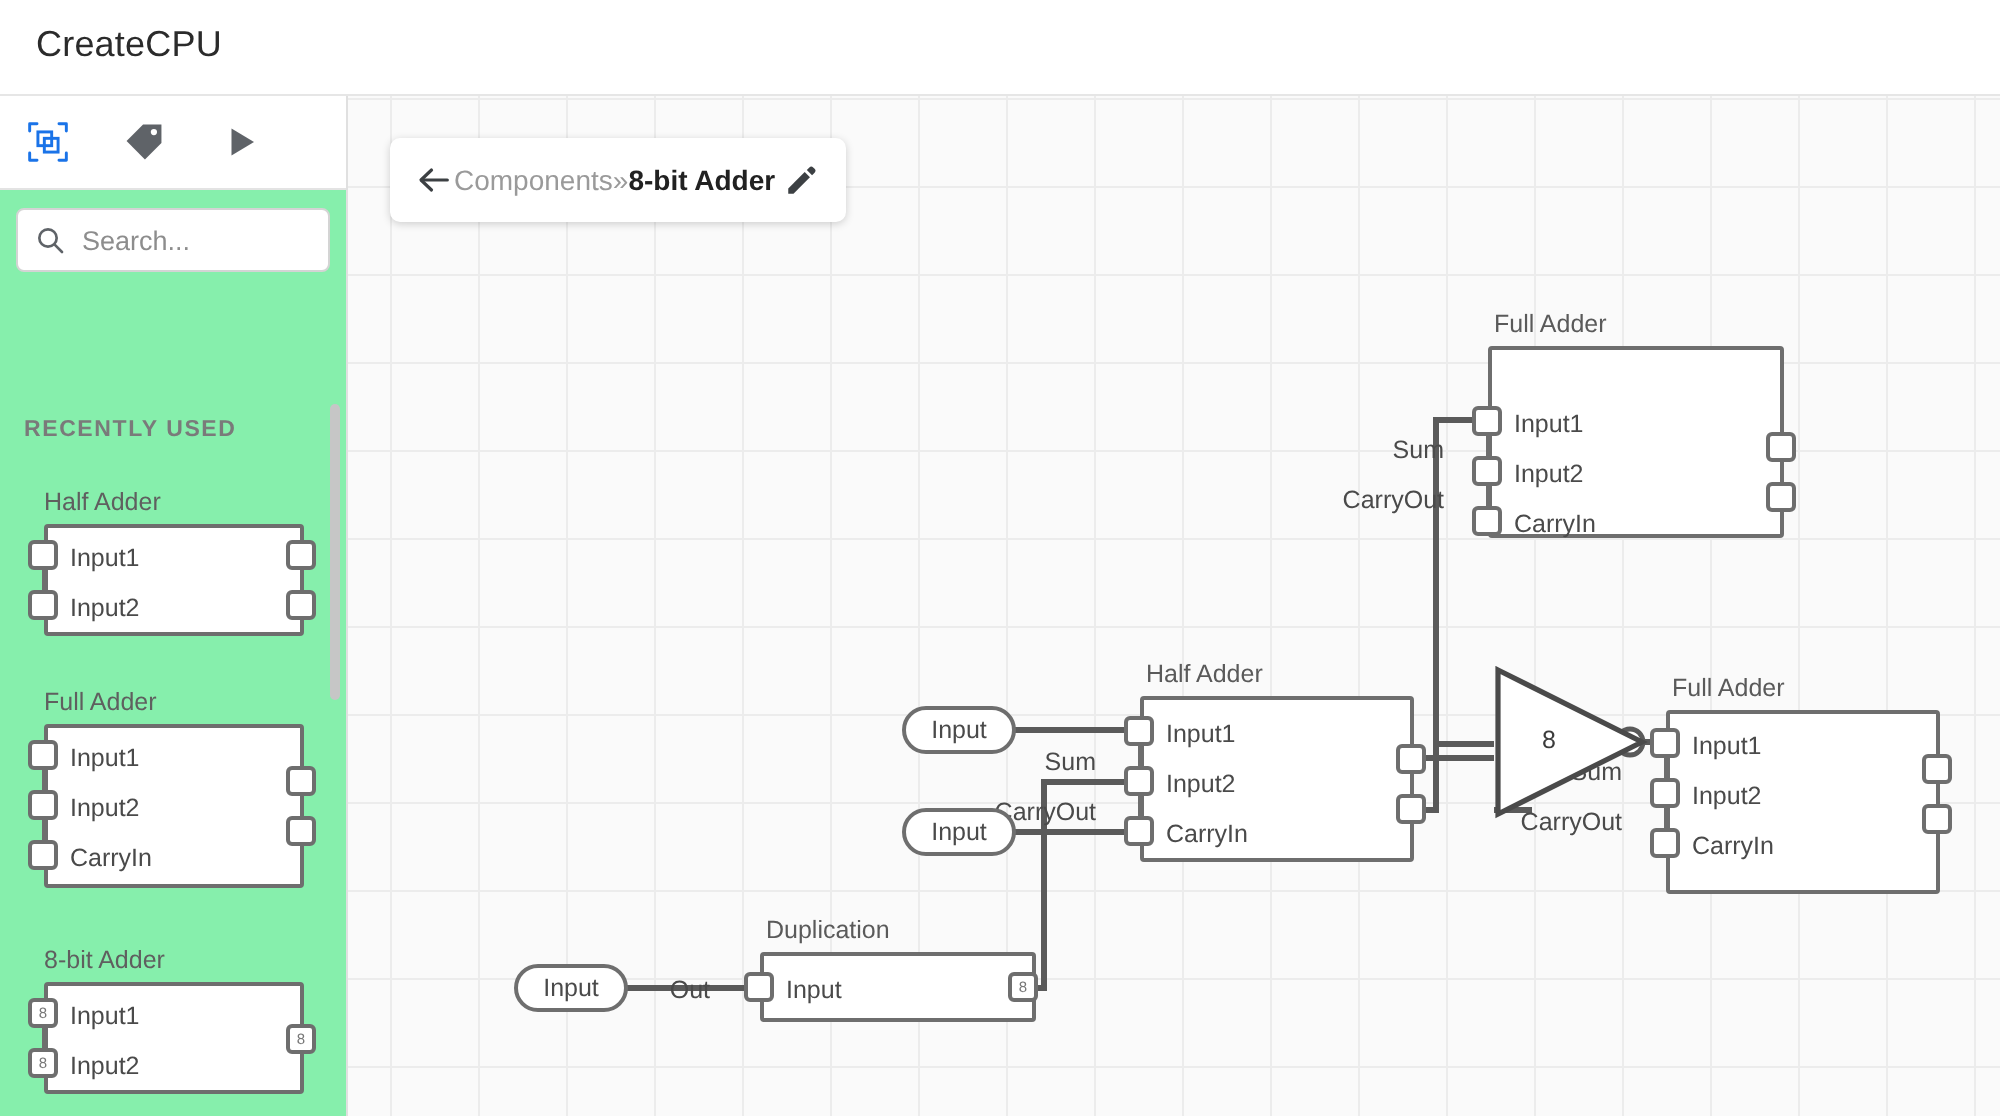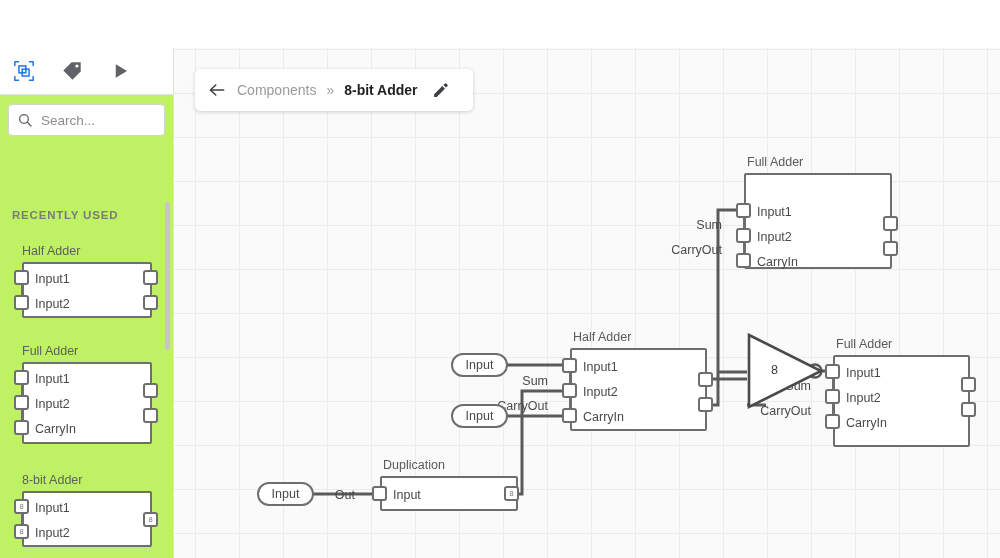--- a/index.html
+++ b/index.html
@@ -21,21 +21,21 @@
     border-bottom: 1px solid #e6e6e6;
   }
   .titlebar .app-title {
     position: absolute; left: 18px; top: 12px;
     font-size: 18px; color: #2b2b2b; letter-spacing: .1px;
   }
 
   
   .sidebar {
     position: absolute; left: 0; top: 48px; width: 174px; height: 510px;
-    background: #bef264; border-right: 1px solid #e0e0e0;
+    background: #86efac; border-right: 1px solid #e0e0e0;
     overflow: hidden;
   }
   .tabbar {
     position: relative; height: 47px; width: 174px;
     border-bottom: 1px solid #e3e3e3; background:#fff;
   }
   .tab {
     position: absolute; top: 0; width: 48px; height: 46px;
     display: flex; align-items: center; justify-content: center;
     cursor: pointer;
@@ -104,22 +104,22 @@
       linear-gradient(to bottom, #ececec 1px, transparent 1px);
     background-size: 44px 44px;
     background-position: 21px 1px;
     overflow: hidden;
   }
 
   .breadcrumb {
     position: absolute; left: 21px; top: 21px; height: 42px;
     background: #ffffff; border-radius: 5px;
     box-shadow: 0 1px 4px rgba(0,0,0,.18);
-    display: flex; align-items: center; padding: 0 24px 0 12px;
-    gap: 10px;
+    display: flex; align-items: center; padding: 0 14px 0 12px;
+    gap: 0;
   }
   .breadcrumb .bc-back { width: 20px; height: 20px; cursor: pointer; }
   .breadcrumb .bc-parent { font-size: 14px; color: #9a9a9a; cursor: pointer; }
   .breadcrumb .bc-sep { font-size: 14px; color: #9a9a9a; }
   .breadcrumb .bc-current { font-size: 14px; color: #212121; font-weight: bold; }
   .breadcrumb .bc-edit { width: 17px; height: 17px; margin-left: 4px; cursor: pointer; }
 
   
   .wires { position: absolute; left: 0; top: 0; width: 826px; height: 510px; }
 
@@ -142,20 +142,23 @@
   .sb-thumb {
     position: absolute; right: 3px; top: 154px; width: 5px; height: 148px;
     background: #c6c6c6; border-radius: 3px; cursor: pointer;
   }
 </style>
 </head>
 <body>
 
 <div id="app">
 
+  <div class="titlebar">
+    <div class="app-title">CreateCPU</div>
+  </div>
 
   <div class="sidebar">
 
     <div class="tabbar">
 
       <div class="tab t0">
         <svg width="22" height="22" viewBox="0 0 24 24">
           <g fill="none" stroke="#1a73e8" stroke-width="1.6">
             <path d="M2 2h4M2 2v4M22 2h-4M22 2v4M2 22h4M2 22v-4M22 22h-4M22 22v-4" stroke-linecap="round"></path>
             <rect x="6.5" y="6.5" width="7.5" height="7.5"></rect>

